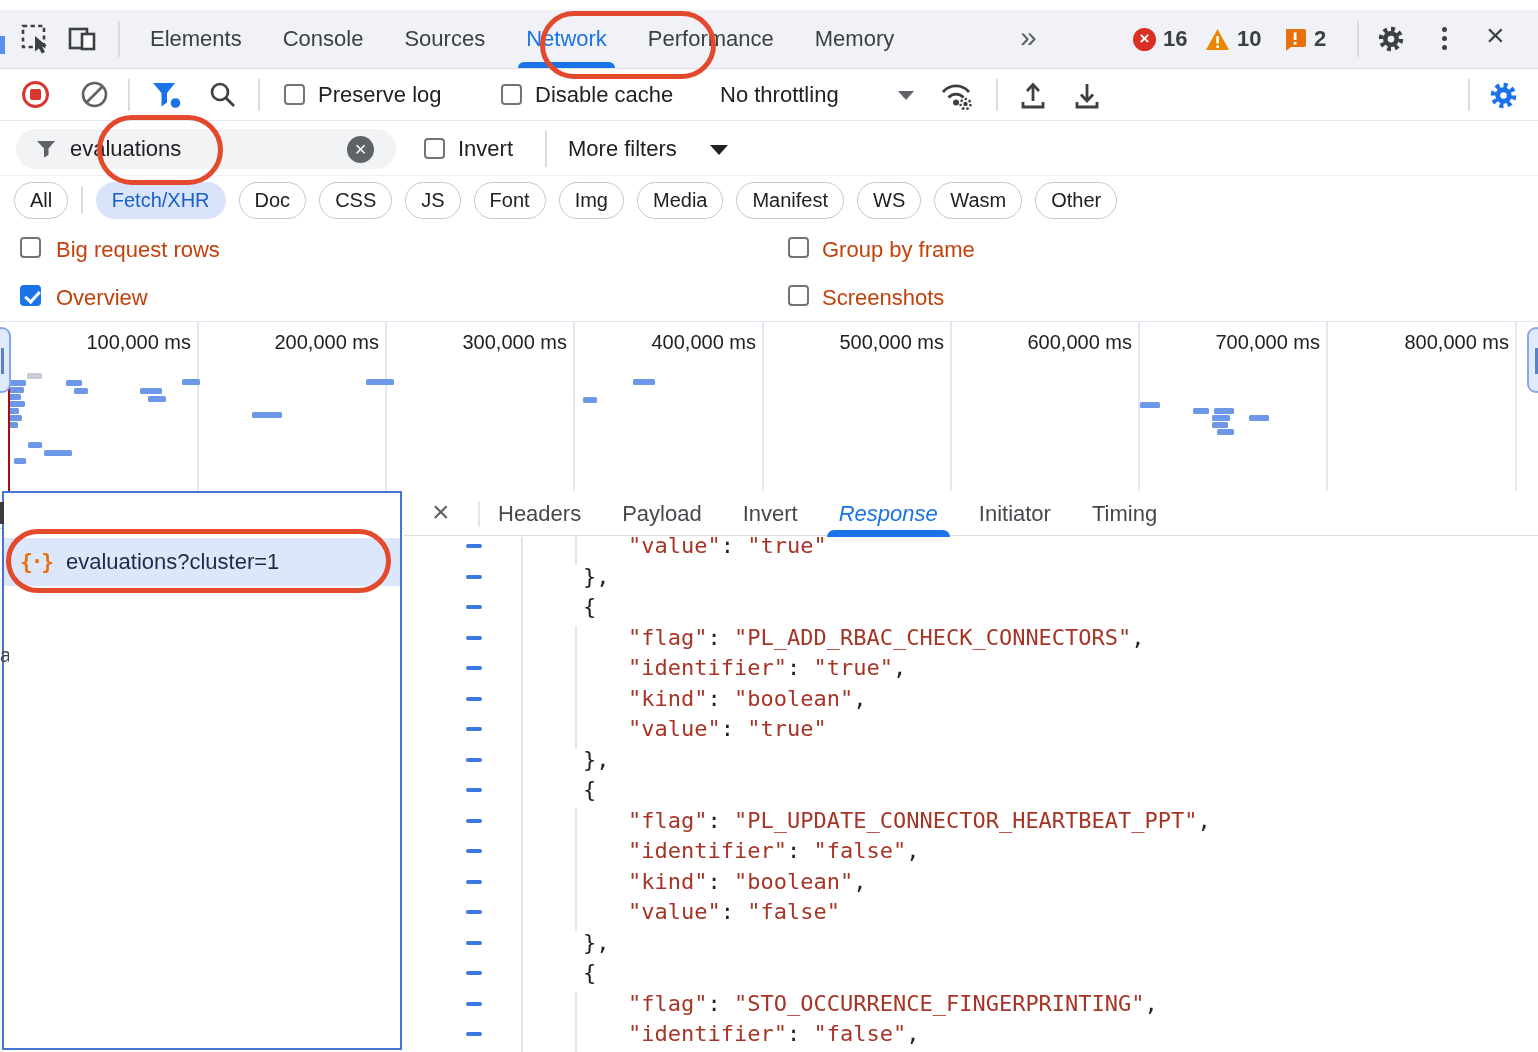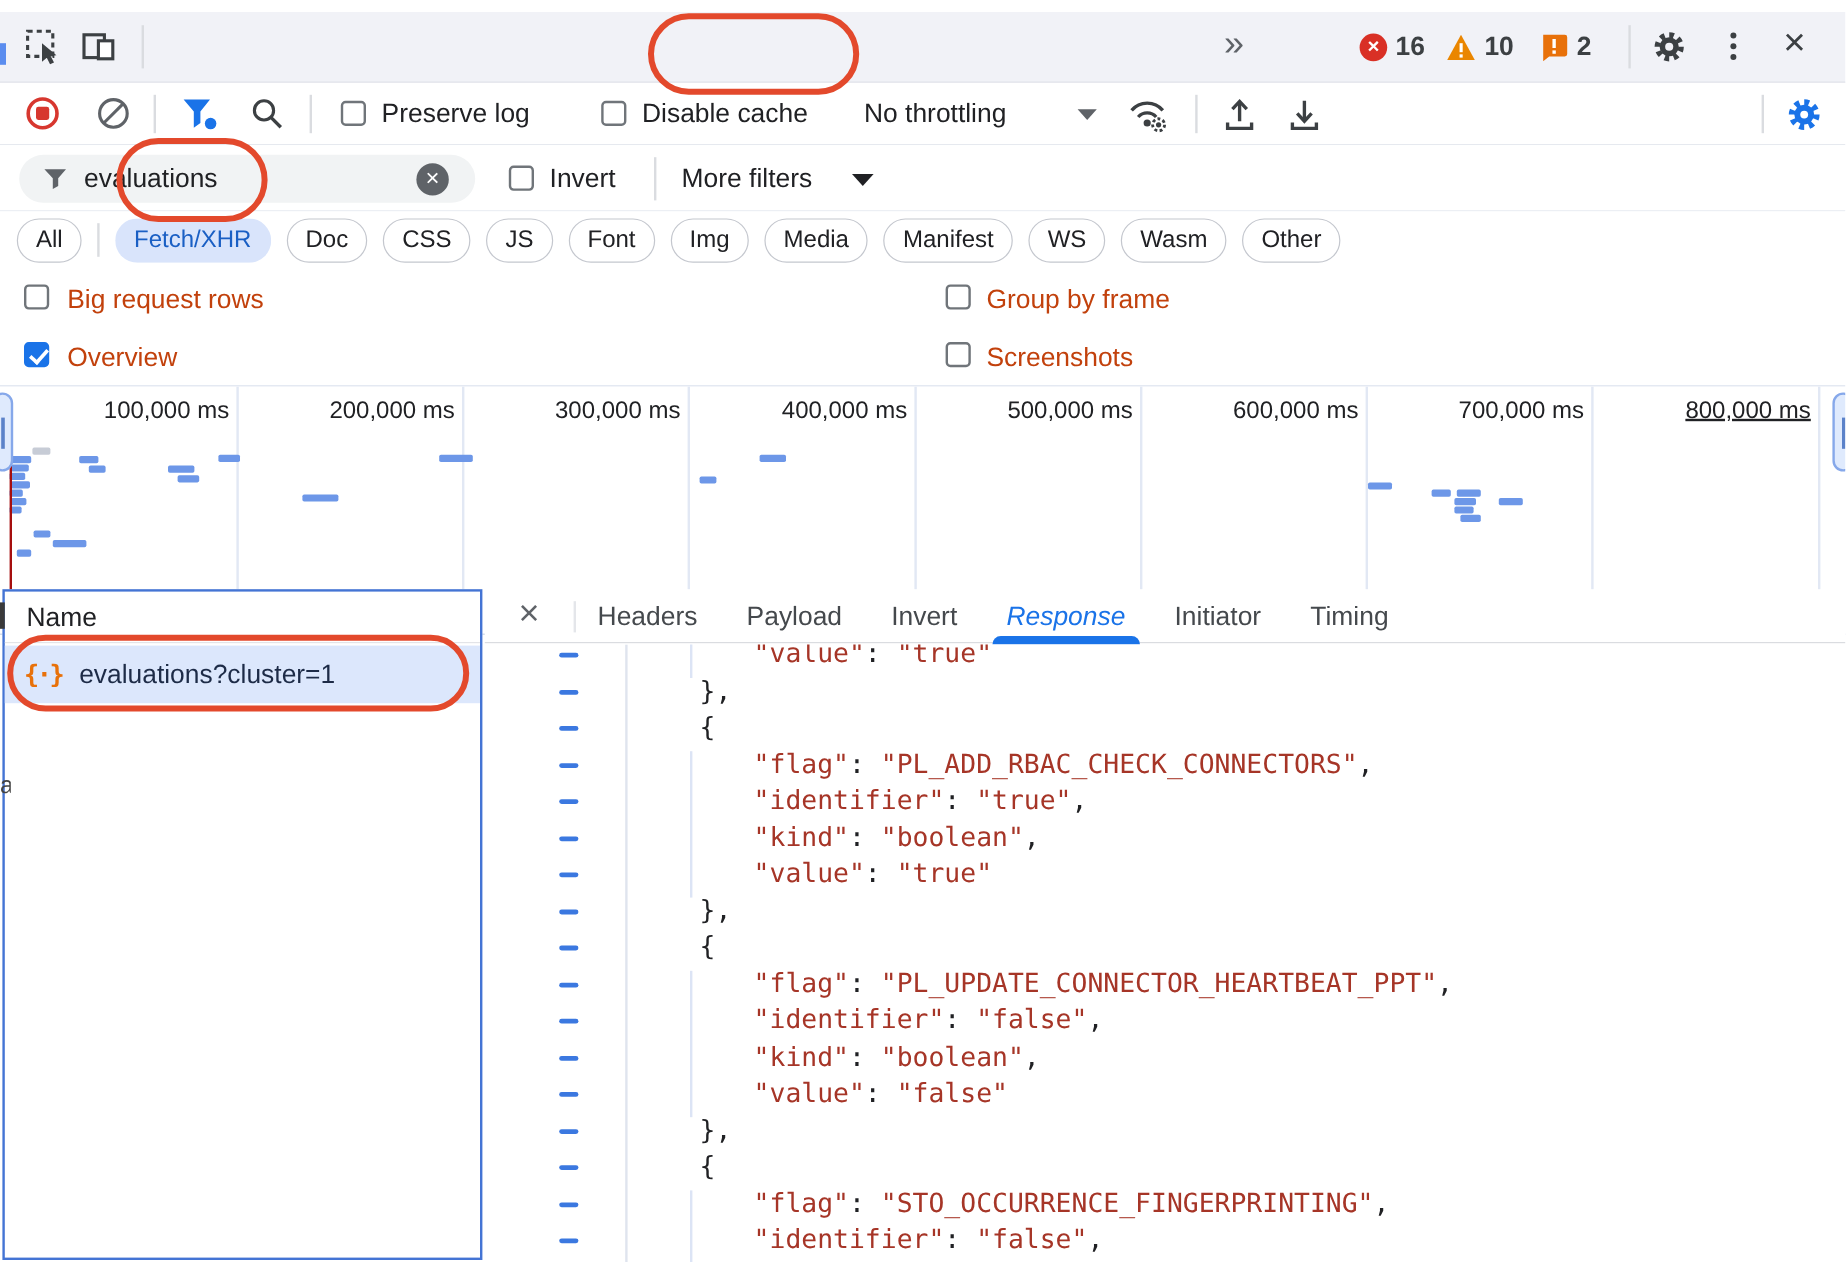--- a/index.html
+++ b/index.html
@@ -127,20 +127,28 @@
       </svg>
     </div>
     <div class="tool-btn" style="left:66px; top:13px;">
       <svg width="32" height="32" viewBox="0 0 32 32">
         <rect x="4" y="6" width="17" height="19" fill="none" stroke="#3c4043" stroke-width="2.6"></rect>
         <rect x="16" y="11" width="12" height="15" fill="#fff" stroke="#3c4043" stroke-width="2.6"></rect>
       </svg>
     </div>
     <div class="vdiv" style="left:118px; top:11px; height:36px;"></div>
 
+    <div id="main-tab-strip">
+        <div class="dt-tab">Elements</div>
+        <div class="dt-tab">Console</div>
+        <div class="dt-tab">Sources</div>
+        <div class="dt-tab active">Network</div>
+        <div class="dt-tab">Performance</div>
+        <div class="dt-tab">Memory</div>
+      </div>
     <span class="abs" style="left:1020px; top:10px; font-size:30px; color:#5f6368;">»</span>
 
     <div class="badge-group" style="left:1133px;">
       <span class="err-icon">×</span>
       <span class="badge-count">16</span>
     </div>
     <div class="badge-group" style="left:1205px;">
       <span style="display:flex;">
         <svg width="25" height="23" viewBox="0 0 25 23">
           <path d="M12.5 1 L24 22 L1 22 Z" fill="#ea8600"></path>
@@ -300,21 +308,21 @@
         <div class="tick-label" style="right: 971px;">300,000 ms</div>
         <div class="grid-line" style="left: 762px;"></div>
         <div class="tick-label" style="right: 782px;">400,000 ms</div>
         <div class="grid-line" style="left: 950px;"></div>
         <div class="tick-label" style="right: 594px;">500,000 ms</div>
         <div class="grid-line" style="left: 1138px;"></div>
         <div class="tick-label" style="right: 406px;">600,000 ms</div>
         <div class="grid-line" style="left: 1326px;"></div>
         <div class="tick-label" style="right: 218px;">700,000 ms</div>
         <div class="grid-line" style="left: 1515px;"></div>
-        <div class="tick-label" style="right: 29px; text-decoration: underline;">800,000 ms</div>
+        <div class="tick-label" style="right: 29px;">800,000 ms</div>
       </div>
     <div id="ov-bars">
         <div class="ov-bar" style="left: 8px; top: 58px; width: 18px;"></div>
         <div class="ov-bar" style="left: 9px; top: 65px; width: 15px;"></div>
         <div class="ov-bar" style="left: 8px; top: 72px; width: 13px;"></div>
         <div class="ov-bar" style="left: 9px; top: 79px; width: 16px;"></div>
         <div class="ov-bar" style="left: 8px; top: 86px; width: 11px;"></div>
         <div class="ov-bar" style="left: 9px; top: 93px; width: 13px;"></div>
         <div class="ov-bar" style="left: 8px; top: 100px; width: 10px;"></div>
         <div class="ov-bar" style="left: 28px; top: 120px; width: 14px;"></div>
@@ -341,21 +349,20 @@
     <div id="ov-redline"></div>
     <div class="ov-handle" style="left:-7px;">
         <i></i>
       </div>
     <div class="ov-handle" style="left:1527px;">
         <i></i>
       </div>
   </div>
 
   <div id="name-panel">
-    <div id="name-header">Name</div>
     <div id="req-row">
       <span class="json-ic">{·}</span>
       <span class="req-label">evaluations?cluster=1</span>
     </div>
   </div>
 
   <div id="detail-panel">
     <div id="detail-tabs-bar">
       <span id="detail-close">×</span>
       <div class="vdiv" style="left:74px; top:10px; height:26px; background:#e4e6ea;"></div>

